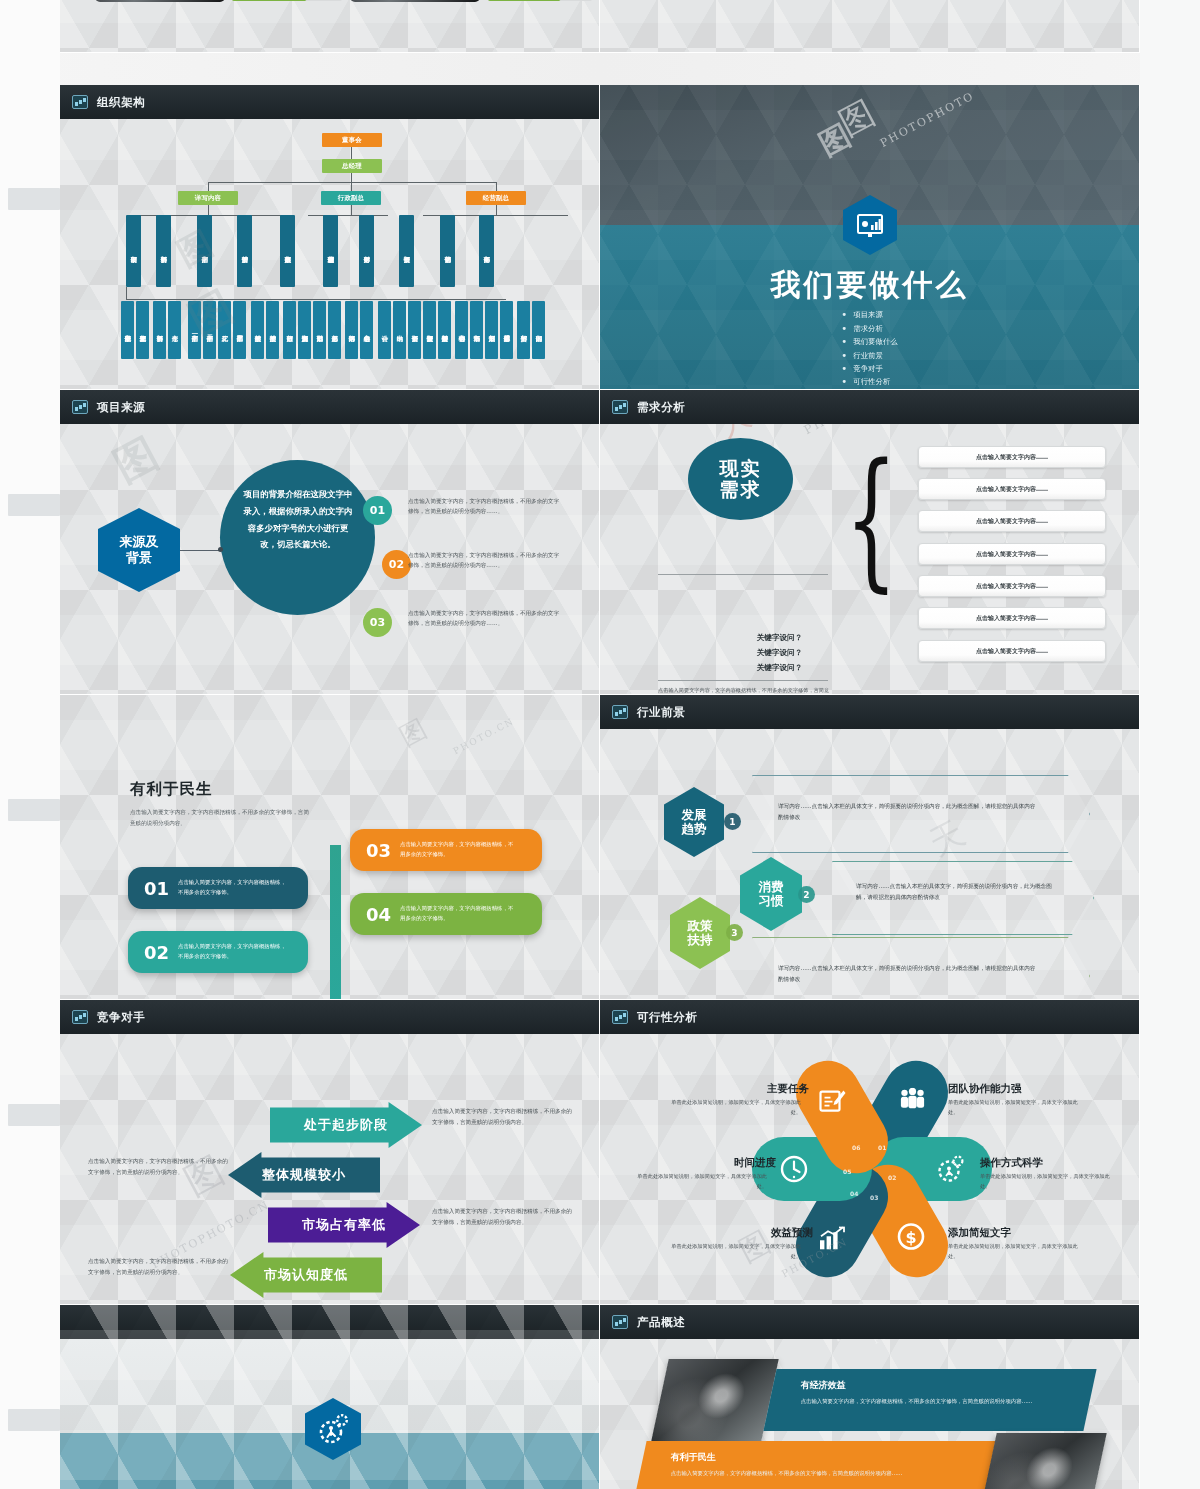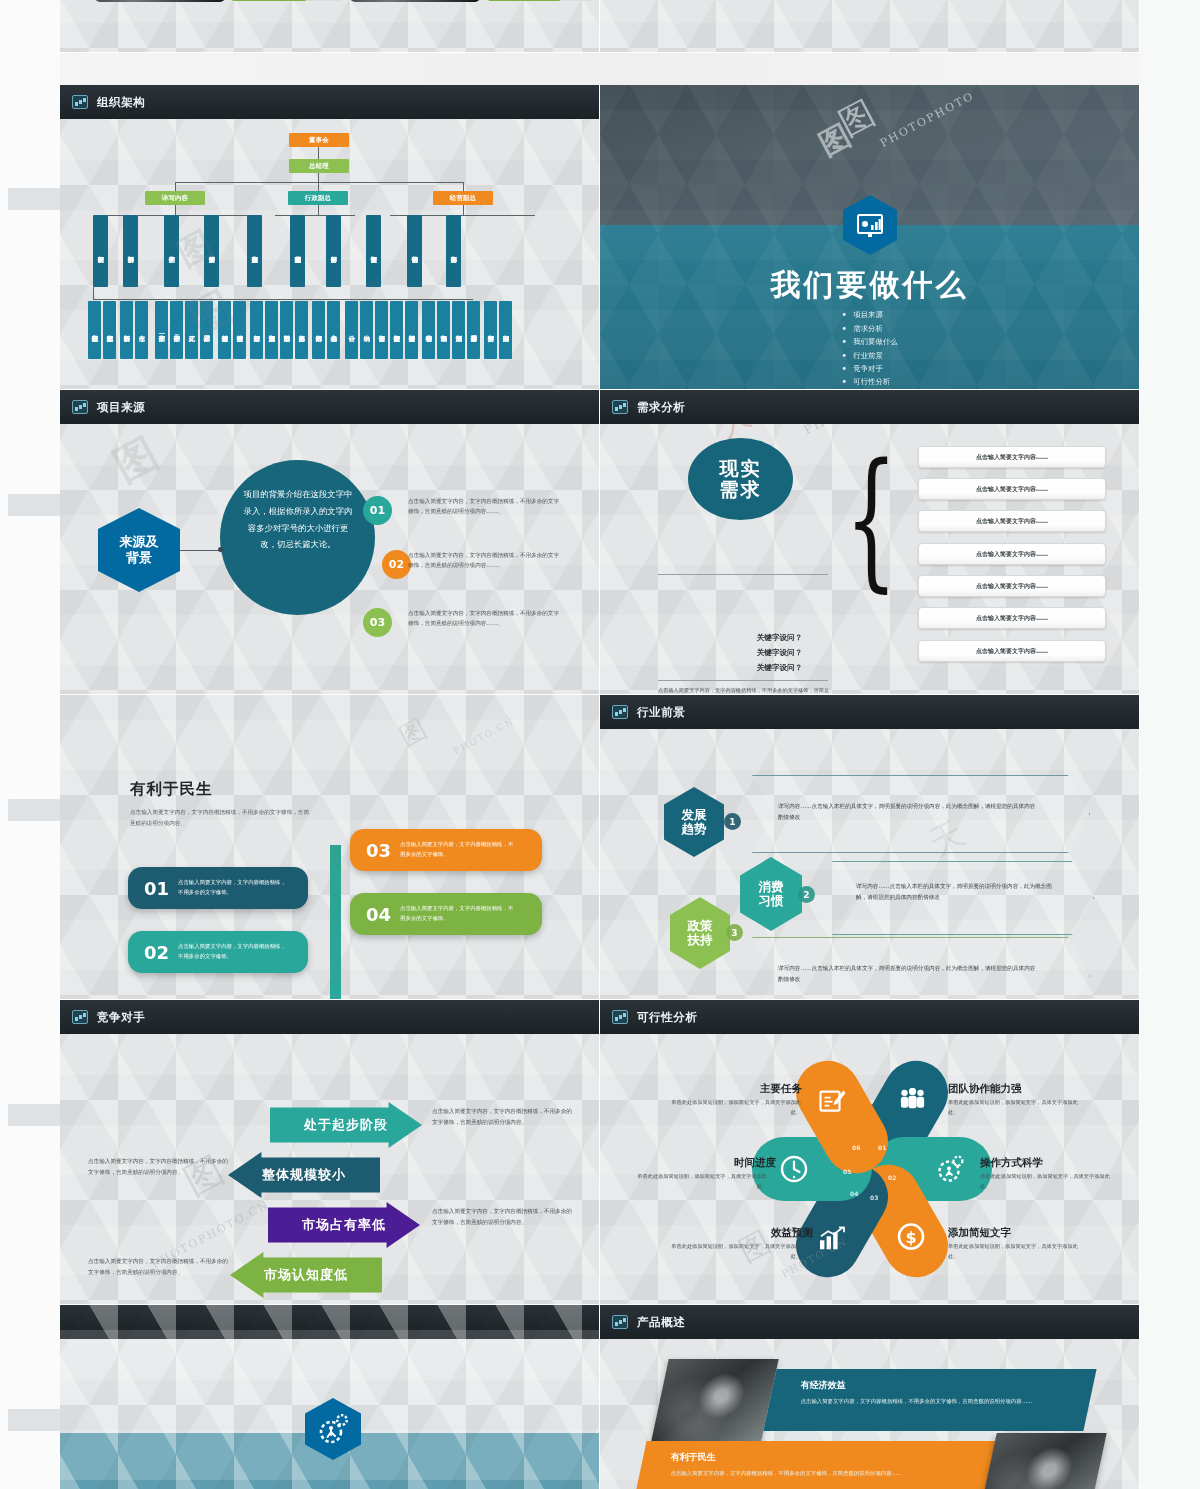--- a/index.html
+++ b/index.html
@@ -69,21 +69,21 @@
   }
   .hdr-ico::before {
     content:""; position:absolute; left:2px; bottom:2px; width:2.5px; height:4px; background:#8fd0e8;
     box-shadow: 4px -2px 0 0 #8fd0e8, 8px -4px 0 0 #8fd0e8;
   }
   .hdr-txt { color:#eef3f5; font-size:11.5px; letter-spacing:.6px; font-weight:700; }
 
   .body { position:absolute; left:0; top:34px; right:0; bottom:0; }
 
   
-  .org { position:absolute; inset:0; }
+  .org { position:absolute; inset:0;margin-left:33px; }
   .obox {
     position:absolute; color:#fff; font-size:6.4px; font-weight:700;
     display:flex; align-items:center; justify-content:center; text-align:center;
     border-radius:1px; line-height:1.05; letter-spacing:.2px;
   }
   .obox.vert { writing-mode: vertical-rl; text-orientation: upright; letter-spacing:0; }
   .oline { position:absolute; background:#5c6468; }
 
   
   .divider-top { position:absolute; left:0; top:0; right:0; height:46%;
@@ -96,21 +96,21 @@
     display:flex; align-items:center; justify-content:center;
   }
   .big-title { position:absolute; width:100%; text-align:center; color:#fff;
     font-size:30px; font-weight:700; letter-spacing:3px; }
   .bullets { position:absolute; left:50%; transform:translateX(-50%); color:#e7f2f6; font-size:7.4px; }
   .bullets li { list-style:none; margin:3.4px 0; position:relative; padding-left:12px; }
   .bullets li::before { content:"•"; position:absolute; left:0; top:-1px; font-size:10px; color:#dfeef3; }
 
   
   .big-circle { position:absolute; border-radius:50%; background:#18667c; }
-  .circ-txt { position:absolute; color:#fff; font-size:8.4px; line-height:2.0; text-align:center; font-weight:400; }
+  .circ-txt { position:absolute; color:#fff; font-size:8.4px; line-height:2.0; text-align:center; font-weight:700; }
   .numdot { position:absolute; width:29px; height:29px; border-radius:50%;
     color:#fff; font-size:11px; font-weight:700; display:flex; align-items:center; justify-content:center; }
   .leadtxt { position:absolute; font-size:5.6px; color:#4a5256; line-height:1.85; width:155px; }
 
   
   .oval { position:absolute; border-radius:50%; background:#17657b; display:flex; align-items:center;
     justify-content:center; flex-direction:column; }
   .oval span { color:#fff; font-size:19px; font-weight:700; letter-spacing:2px; line-height:1.12; }
   .rule { position:absolute; height:1px; background:#9aa0a3; }
   .q2 { position:absolute; font-size:16px; font-weight:700; color:#20272b; line-height:1.25; letter-spacing:.5px; }
@@ -541,21 +541,21 @@
         <div class="ptitle" style="left:348px;top:48px;">团队协作能力强</div>
         <div class="ptxt" style="left:348px;top:64px;">单击此处添加简短说明，添加简短文字，具体文字添加此处。</div>
         <div class="ptitle" style="left:380px;top:122px;">操作方式科学</div>
         <div class="ptxt" style="left:380px;top:138px;">单击此处添加简短说明，添加简短文字，具体文字添加此处。</div>
         <div class="ptitle" style="left:348px;top:192px;">添加简短文字</div>
         <div class="ptxt" style="left:348px;top:208px;">单击此处添加简短说明，添加简短文字，具体文字添加此处。</div>
         <div class="ptitle" style="left:155px;top:192px;text-align:right;width:58px;">效益预测</div>
         <div class="ptxt" style="left:66px;top:208px;text-align:right;">单击此处添加简短说明，添加简短文字，具体文字添加此处。</div>
         <div class="ptitle" style="left:118px;top:122px;text-align:right;width:58px;">时间进度</div>
         <div class="ptxt" style="left:32px;top:138px;text-align:right;">单击此处添加简短说明，添加简短文字，具体文字添加此处。</div>
-        <div class="ptitle" style="left:152px;top:48px;text-align:center;width:58px;">主要任务</div>
+        <div class="ptitle" style="left:167px;top:48px;text-align:left;width:58px;">主要任务</div>
         <div class="ptxt" style="left:66px;top:64px;text-align:right;">单击此处添加简短说明，添加简短文字，具体文字添加此处。</div>
       </div>
       <div class="wm t" style="left:140px;top:226px;font-size:30px;color:rgba(150,156,160,.28);">图</div>
       <div class="wm t" style="left:178px;top:252px;font-size:10px;color:rgba(150,156,160,.35);">PHOTO.CN</div>
     </div>
 
     <div class="slide" style="left:0;top:1305px;">
       <div style="position:absolute;left:0;top:0;right:0;height:34px;background:linear-gradient(180deg,#2b3338,#1b2226);"></div>
       <div style="position:absolute;left:0;top:34px;right:0;height:94px;background:linear-gradient(180deg,#e6e9ea,#dfe3e4);"></div>
       <div style="position:absolute;left:0;top:128px;right:0;bottom:0;background:#5e9eb0;"></div>

